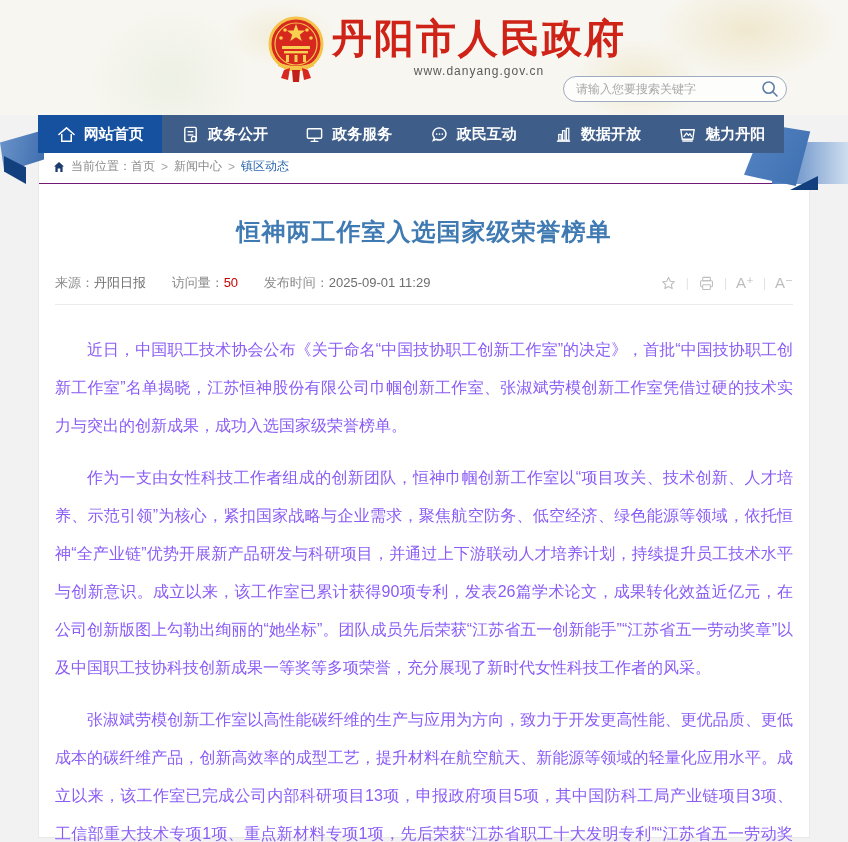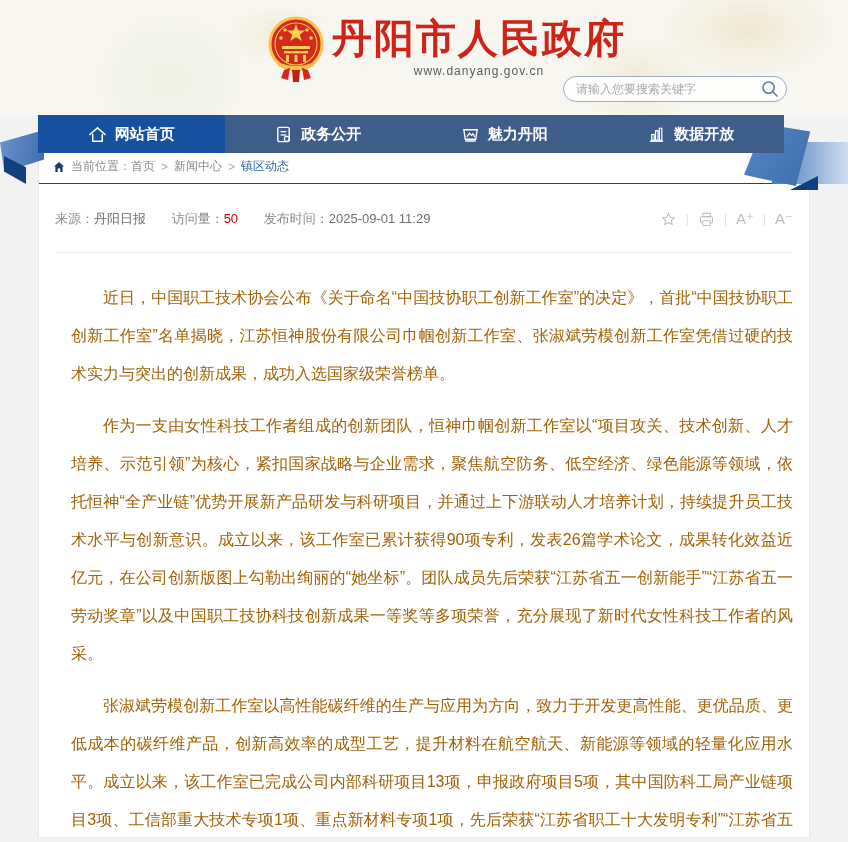--- a/index.html
+++ b/index.html
@@ -58,34 +58,34 @@
     font-size:12px; color:#8a8a8a; border-bottom:1px solid #701a75; }
   .breadcrumb .bicon { width:12px; height:12px; margin-right:6px; display:inline-flex; }
   .breadcrumb a { text-decoration:none; color:#8a8a8a; cursor:pointer; }
   .breadcrumb .sep { margin:0 6px; color:#a9a9a9; }
   .breadcrumb .current { color:#2a66ad; font-weight:normal; }
 
   .article-title { margin-top:32px; text-align:center; font-size:24px; font-weight:bold;
     color:#3f7ab2; letter-spacing:1px; }
 
   .meta-row { display:flex; align-items:center; justify-content:space-between;
-    margin:26px 16px 0; padding-bottom:24px; border-bottom:1px solid #ececec;
+    margin:26px 16px 0; padding-bottom:12px; border-bottom:1px solid #ececec;
     font-size:13px; color:#8c8c8c; }
   .meta-left span.group { margin-right:22px; }
   .meta-left .val { color:#6e6e6e; }
   .meta-left .red { color:#c40000; }
   .meta-tools { display:flex; align-items:center; color:#bdbdbd; }
   .meta-tools .tool { cursor:pointer; display:inline-flex; align-items:center; font-size:15px; color:#bdbdbd; }
   .meta-tools .tool svg { width:17px; height:17px; }
   .meta-tools .tdiv { margin:0 9px; color:#e2e2e2; font-size:12px; }
   .font-tool { font-size:14px; letter-spacing:0; }
 
   .article-body { padding:12px 16px 20px; }
-  .article-body p { font-size:16px; line-height:38px; color:#a16207;
-    text-indent:2em; margin-top:14px; text-align:justify;margin-left:16px; }
+  .article-body p { font-size:16px; line-height:38px; color:#8b5cf6;
+    text-indent:2em; margin-top:14px; text-align:justify; }
 </style>
 </head>
 <body>
 
 <div class="banner">
   <div class="blob b1"></div>
   <div class="blob b2"></div>
   <div class="blob b3"></div>
   <div class="blob b4"></div>
 
@@ -149,56 +149,78 @@
           <line x1="7" y1="7" x2="13" y2="7" stroke="#fff" stroke-width="1.4"></line>
           <line x1="7" y1="10.5" x2="13" y2="10.5" stroke="#fff" stroke-width="1.4"></line>
           <circle cx="13.5" cy="14.5" r="2.6" fill="none" stroke="#fff" stroke-width="1.3"></circle>
         </svg>
     </span>
     <span>政务公开</span>
   </div>
   <div class="nav-item">
     <span class="nicon">
       <svg viewBox="0 0 20 20">
-          <path d="M3 5 H17 L15.5 15 H4.5 Z" fill="none" stroke="#fff" stroke-width="1.4"></path>
-          <path d="M6 12.5 L9 8.5 L11 11 L12.6 9.2 L14.5 12.5" fill="none" stroke="#fff" stroke-width="1.3" stroke-linejoin="round"></path>
-          <line x1="5" y1="16.8" x2="15" y2="16.8" stroke="#fff" stroke-width="1.4" stroke-linecap="round"></line>
-        </svg>
-    </span>
-    <span>魅力丹阳</span>
+          <rect x="2.5" y="4" width="15" height="10" rx="1" fill="none" stroke="#fff" stroke-width="1.5"></rect>
+          <line x1="10" y1="14" x2="10" y2="17" stroke="#fff" stroke-width="1.5"></line>
+          <line x1="6.5" y1="17.2" x2="13.5" y2="17.2" stroke="#fff" stroke-width="1.5" stroke-linecap="round"></line>
+        </svg>
+    </span>
+    <span>政务服务</span>
+  </div>
+  <div class="nav-item">
+    <span class="nicon">
+      <svg viewBox="0 0 20 20">
+          <path d="M10 3 a7 6.4 0 1 1 -3.6 12 L3.5 16.3 L4.6 13.4 A7 6.4 0 0 1 10 3 Z" fill="none" stroke="#fff" stroke-width="1.5"></path>
+          <circle cx="7" cy="9.5" r="0.9" fill="#fff"></circle>
+          <circle cx="10" cy="9.5" r="0.9" fill="#fff"></circle>
+          <circle cx="13" cy="9.5" r="0.9" fill="#fff"></circle>
+        </svg>
+    </span>
+    <span>政民互动</span>
   </div>
   <div class="nav-item">
     <span class="nicon">
       <svg viewBox="0 0 20 20">
           <line x1="3" y1="17" x2="17" y2="17" stroke="#fff" stroke-width="1.5"></line>
           <rect x="5" y="10" width="2.6" height="6" fill="none" stroke="#fff" stroke-width="1.3"></rect>
           <rect x="9" y="6" width="2.6" height="10" fill="none" stroke="#fff" stroke-width="1.3"></rect>
           <rect x="13" y="3.5" width="2.6" height="12.5" fill="none" stroke="#fff" stroke-width="1.3"></rect>
         </svg>
     </span>
     <span>数据开放</span>
+  </div>
+  <div class="nav-item">
+    <span class="nicon">
+      <svg viewBox="0 0 20 20">
+          <path d="M3 5 H17 L15.5 15 H4.5 Z" fill="none" stroke="#fff" stroke-width="1.4"></path>
+          <path d="M6 12.5 L9 8.5 L11 11 L12.6 9.2 L14.5 12.5" fill="none" stroke="#fff" stroke-width="1.3" stroke-linejoin="round"></path>
+          <line x1="5" y1="16.8" x2="15" y2="16.8" stroke="#fff" stroke-width="1.4" stroke-linecap="round"></line>
+        </svg>
+    </span>
+    <span>魅力丹阳</span>
   </div>
 </div>
 
 <div class="panel">
 
   <div class="breadcrumb">
     <span class="bicon">
       <svg viewBox="0 0 12 12">
           <path d="M6 1 L11 5.4 H9.6 V11 H7.3 V7.6 H4.7 V11 H2.4 V5.4 H1 Z" fill="#1d3c6e"></path>
         </svg>
     </span>
     <span>当前位置：</span>
     <a>首页</a>
     <span class="sep">&gt;</span>
     <a>新闻中心</a>
     <span class="sep">&gt;</span>
     <span class="current">镇区动态</span>
   </div>
 
+  <h1 class="article-title">恒神两工作室入选国家级荣誉榜单</h1>
 
   <div class="meta-row">
     <div class="meta-left">
       <span class="group"><span>来源：</span><span class="val">丹阳日报</span></span>
       <span class="group"><span>访问量：</span><span class="red">50</span></span>
       <span class="group"><span>发布时间：</span><span class="val">2025-09-01 11:29</span></span>
     </div>
     <div class="meta-tools">
       <span class="tool">
         <svg viewBox="0 0 20 20">

